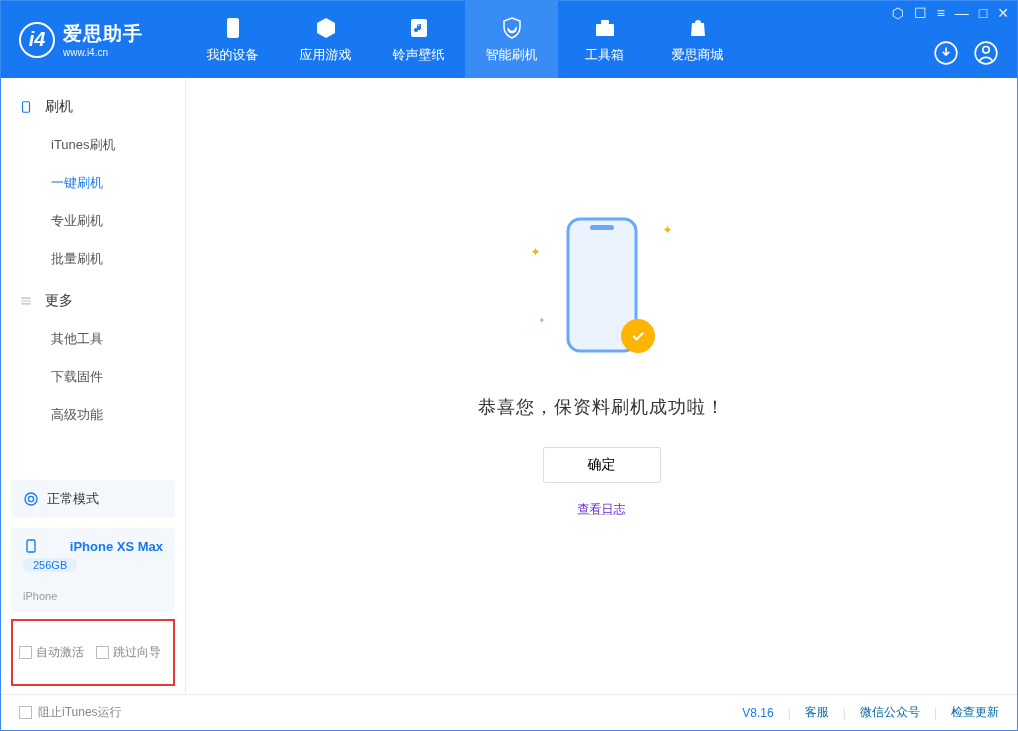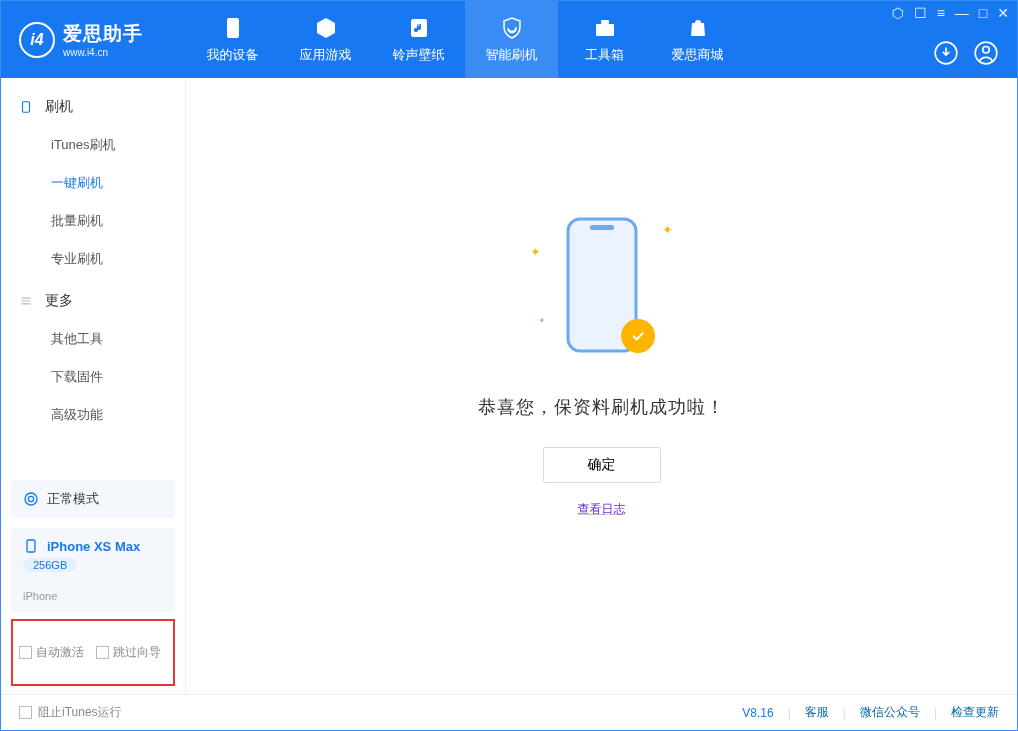--- a/index.html
+++ b/index.html
@@ -1,21 +1,21 @@
 <!DOCTYPE html>
 <html><head>
 <meta charset="utf-8">
 <style>
 * { margin: 0; padding: 0; box-sizing: border-box; font-family: "Microsoft YaHei", sans-serif; }
 body { background: #fff; width: 1018px; height: 731px; overflow: hidden; border: 1px solid #3a8bf4; }
 
 
 .header { background: linear-gradient(to right, #1778f2, #1778f2); height: 77px; display: flex; align-items: center; color: #fff; position: relative; }
 .logo-area { display: flex; align-items: center; padding: 0 18px; min-width: 185px; }
-.logo-circle { width: 36px; height: 36px; border: 2.5px solid #fff; border-radius: 50%; display: flex; align-items: center; justify-content: center; font-weight: bold; font-size: 16px; margin-right: 8px; font-style: italic; }
+.logo-circle { width: 36px; height: 36px; border: 2.5px solid #fff; border-radius: 50%; display: flex; align-items: center; justify-content: center; font-weight: bold; font-size: 20px; margin-right: 8px; font-style: italic; }
 .logo-text { font-size: 19px; font-weight: bold; letter-spacing: 1px; }
 .logo-sub { font-size: 10px; opacity: 0.9; }
 .nav-tabs { display: flex; height: 100%; }
 .nav-tab { width: 93px; display: flex; flex-direction: column; align-items: center; justify-content: center; cursor: pointer; font-size: 13px; gap: 6px; }
 .nav-tab.active { background: rgba(255,255,255,0.15); }
 .nav-tab svg { width: 24px; height: 24px; fill: #fff; }
 .win-controls { position: absolute; right: 8px; top: 4px; display: flex; gap: 10px; }
 .win-controls span { cursor: pointer; font-size: 14px; opacity: 0.9; }
 .header-right { position: absolute; right: 18px; bottom: 12px; display: flex; gap: 14px; }
 .header-right svg { width: 26px; height: 26px; stroke: #fff; fill: none; stroke-width: 1.5; cursor: pointer; }
@@ -138,22 +138,22 @@
   <div class="sidebar">
     <div class="side-section">
       <div class="side-header">
         <svg viewBox="0 0 24 24">
             <rect x="6" y="3" width="12" height="18" rx="2" fill="none" stroke="#1778f2" stroke-width="2"></rect>
           </svg>
         <span>刷机</span>
       </div>
       <div class="side-item">iTunes刷机</div>
       <div class="side-item active">一键刷机</div>
+      <div class="side-item">专业刷机</div>
       <div class="side-item">批量刷机</div>
-      <div class="side-item">专业刷机</div>
     </div>
     <div class="side-section">
       <div class="side-header">
         <svg viewBox="0 0 24 24">
             <path d="M4 7h16M4 12h16M4 17h16" stroke="#bbb" stroke-width="2"></path>
           </svg>
         <span>更多</span>
       </div>
       <div class="side-item">其他工具</div>
       <div class="side-item">下载固件</div>
@@ -162,21 +162,21 @@
 
     <div class="device-panel">
       <div class="device-box">
         <svg viewBox="0 0 24 24">
             <circle cx="12" cy="12" r="9" fill="none" stroke="#1778f2" stroke-width="2"></circle>
             <path d="M8 12a4 4 0 018 0M16 12a4 4 0 01-8 0" stroke="#1778f2" stroke-width="2" fill="none"></path>
           </svg>
         <span>正常模式</span>
       </div>
       <div class="device-box device-info" style="display:block;">
-        <div style="display:flex;align-items:center;gap:8px;">
+        <div style="display:flex;align-items:center;gap:8px;justify-content:space-between;">
           <svg viewBox="0 0 24 24" width="16" height="16">
               <rect x="6" y="3" width="12" height="18" rx="2" fill="none" stroke="#1778f2" stroke-width="2"></rect>
             </svg>
           <span class="name">iPhone XS Max</span>
         </div>
         <div class="cap">256GB</div>
         <div class="type">iPhone</div>
       </div>
     </div>
 

